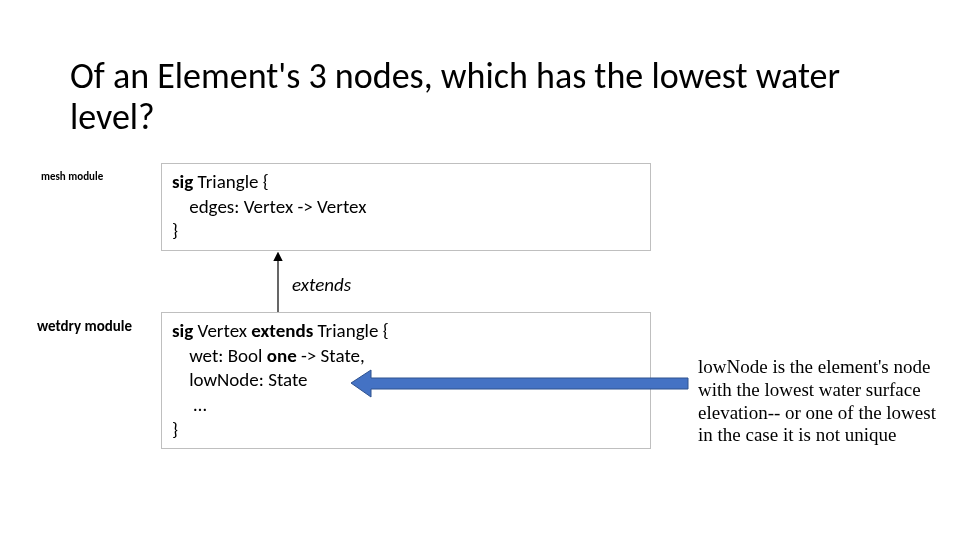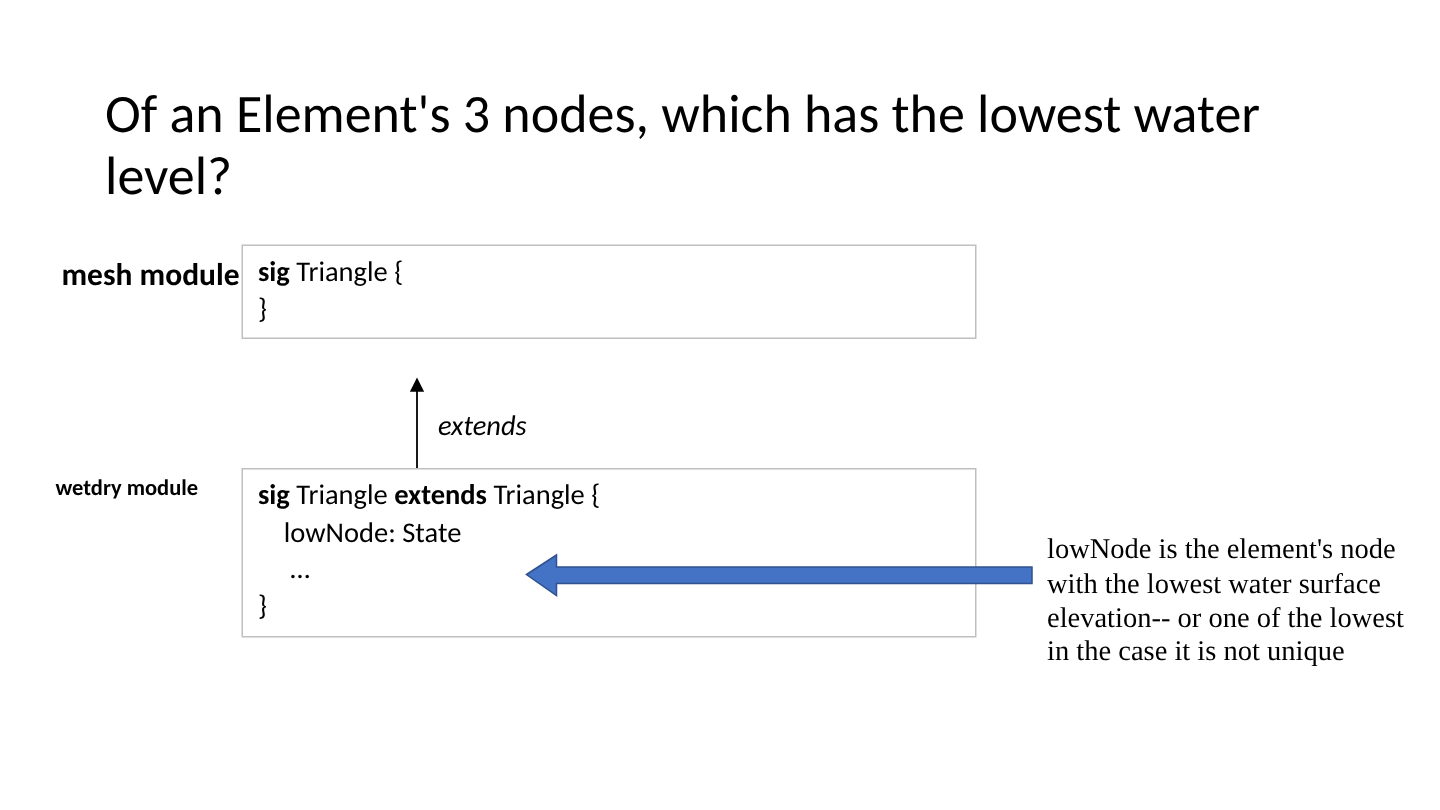--- a/index.html
+++ b/index.html
@@ -24,21 +24,21 @@
     width: 820px;
     font-size: 36px;
     line-height: 1.15;
     font-weight: 400;
     margin-top: 32px;
   }
   .label-mesh {
     position: absolute;
     left: 41px;
     top: 170px;
-    font-size: 21px;
+    font-size: 11px;
     font-weight: 600;
   }
   .label-wetdry {
     position: absolute;
     left: 37px;
     top: 317px;
     font-size: 15px;
     font-weight: 600;
   }
   .codebox {
@@ -92,27 +92,29 @@
 
 <div class="slide">
 
   <div class="title">Of an Element's 3 nodes, which has the lowest water level?</div>
 
   <div class="label-mesh">mesh module</div>
   <div class="label-wetdry">wetdry module</div>
 
   <div class="codebox box-triangle">
     <div class="line"><span class="bold">sig </span><span>Triangle {</span></div>
+    <div class="line">    edges: Vertex -&gt; Vertex</div>
     <div class="line">}</div>
   </div>
 
   <div class="extends-label">extends</div>
 
   <div class="codebox box-element">
-    <div class="line"><span class="bold">sig </span><span>Triangle </span><span class="bold">extends </span><span>Triangle {</span></div>
+    <div class="line"><span class="bold">sig </span><span>Vertex </span><span class="bold">extends </span><span>Triangle {</span></div>
+    <div class="line"><span>    wet: Bool </span><span class="bold">one </span><span>-&gt; State,</span></div>
     <div class="line">    lowNode: State</div>
     <div class="line">     …</div>
     <div class="line">}</div>
   </div>
 
   <div class="annotation">lowNode is the element's node with the lowest water surface elevation-- or one of the lowest in the case it is not unique</div>
 
   <svg class="arrows">
     <defs>
       <marker id="arrowhead-black" markerWidth="8" markerHeight="8" refX="6" refY="4" orient="auto">

